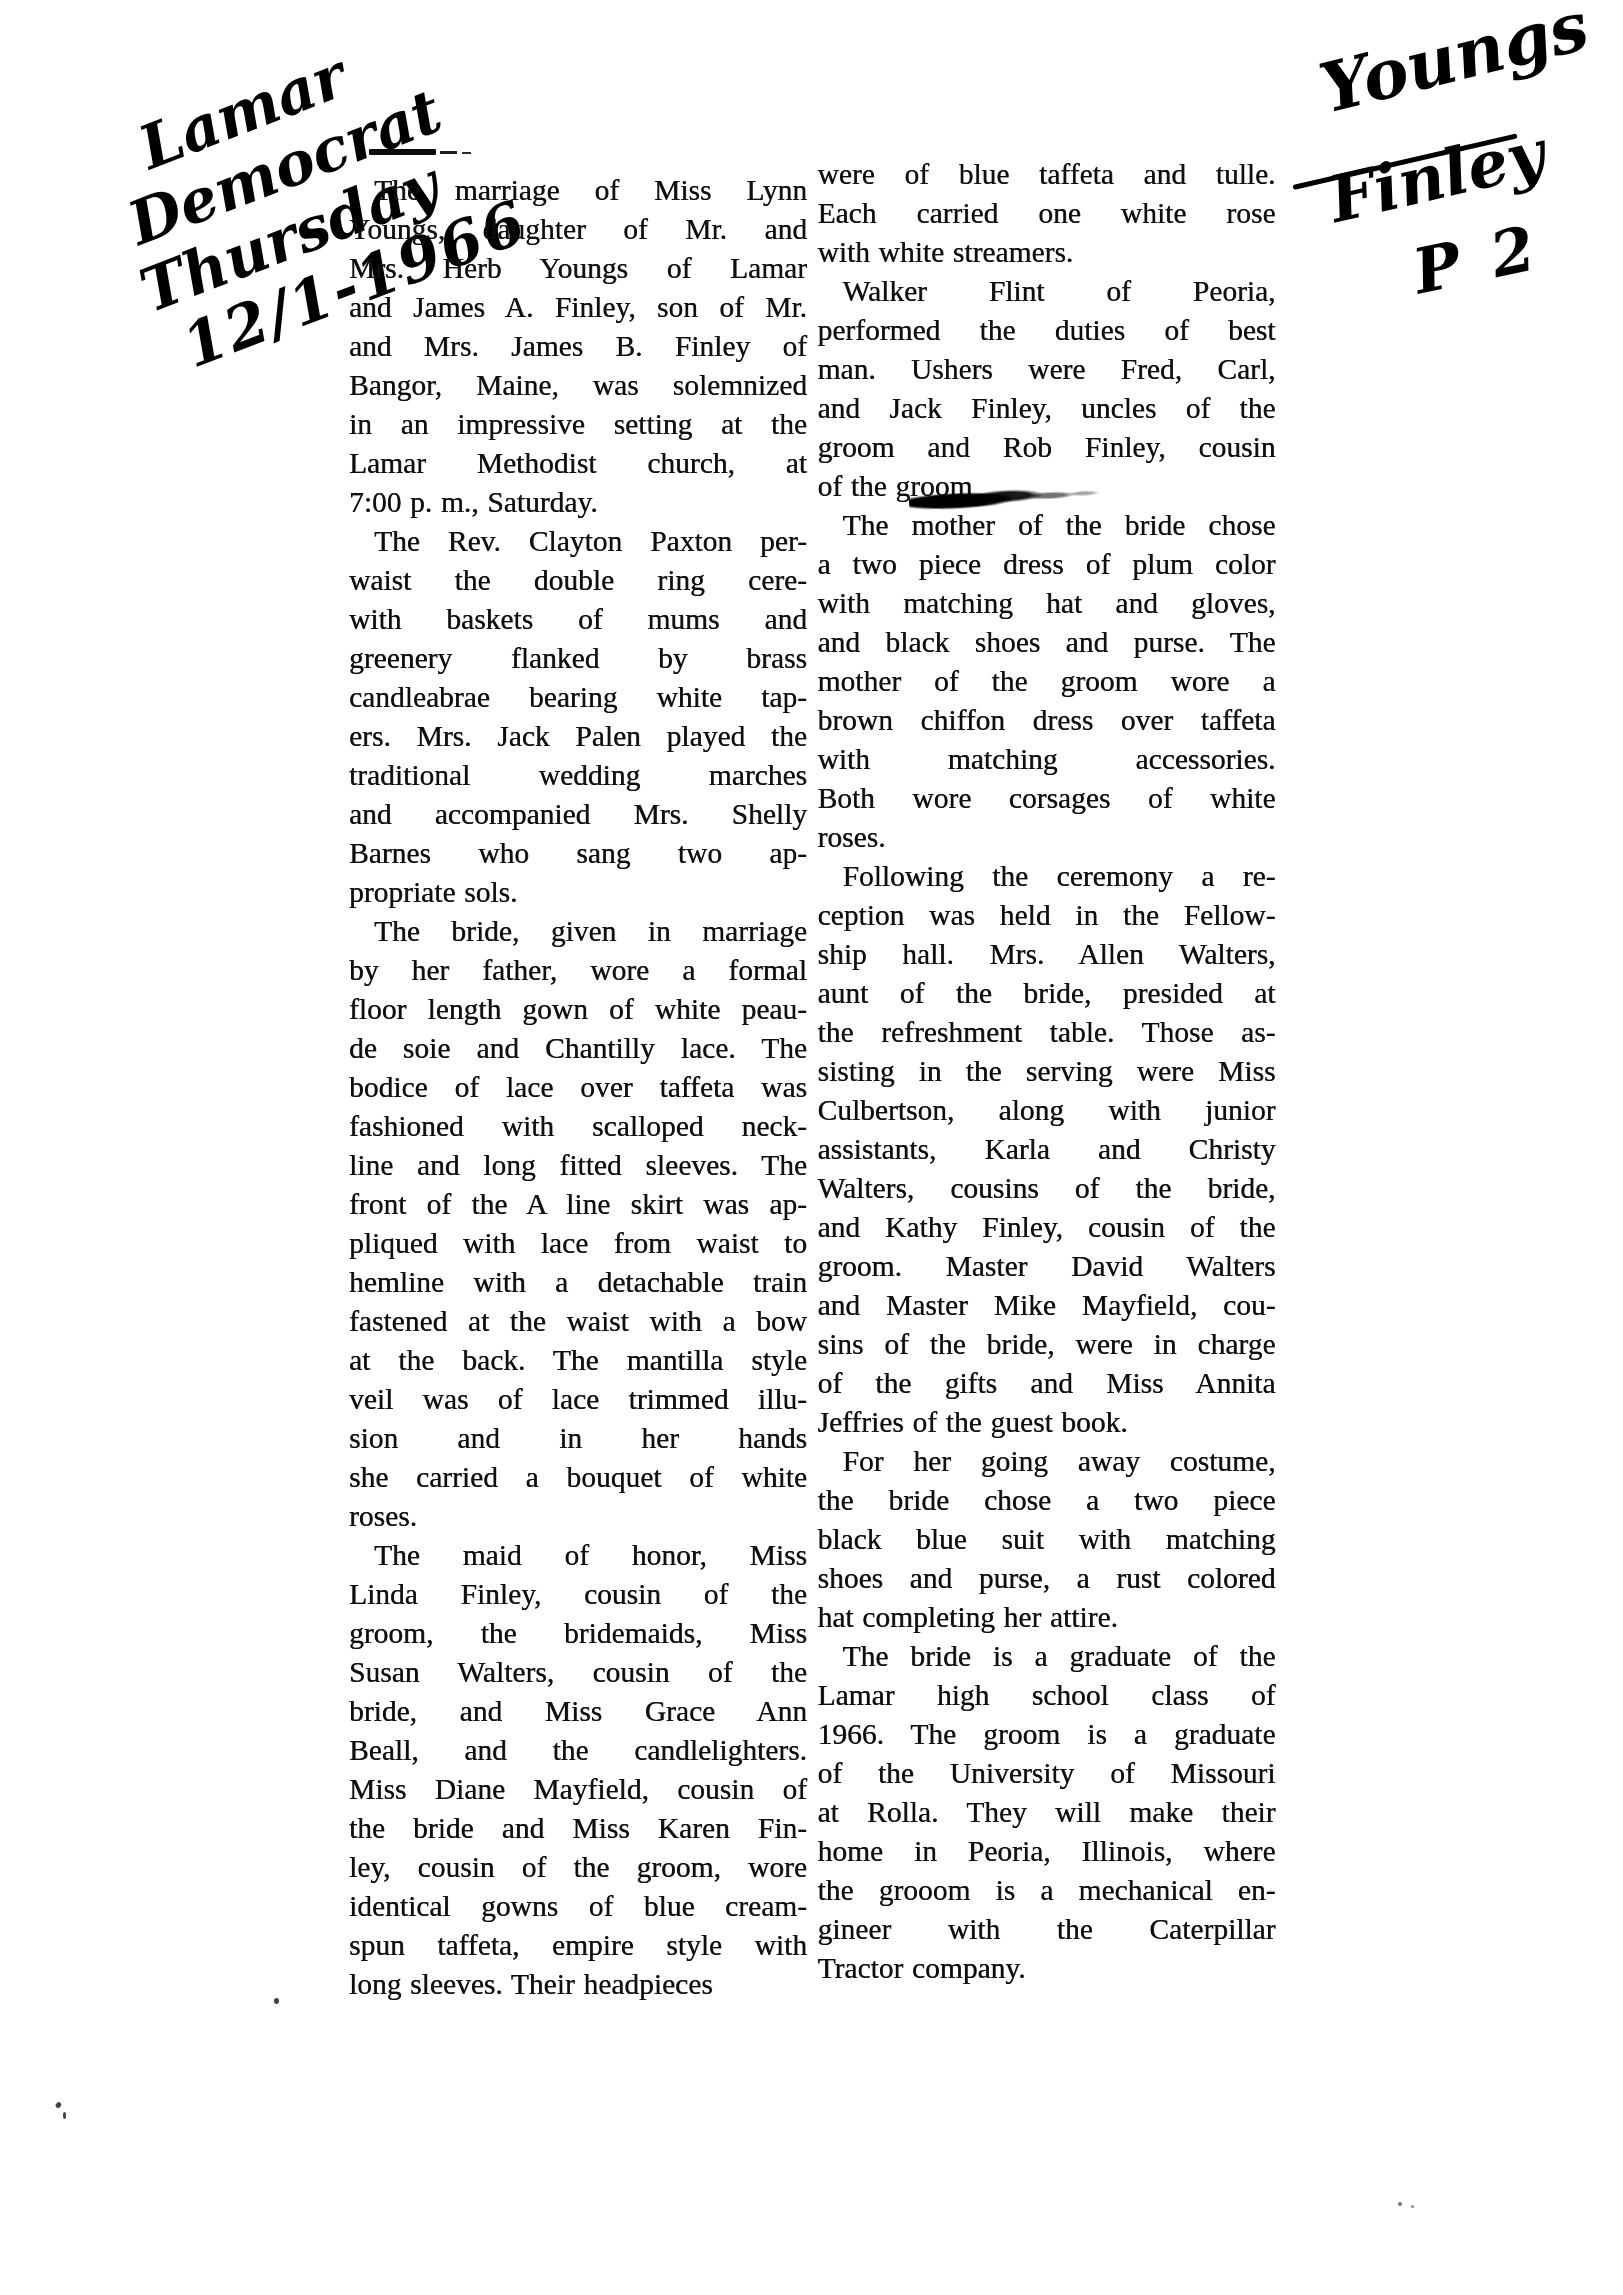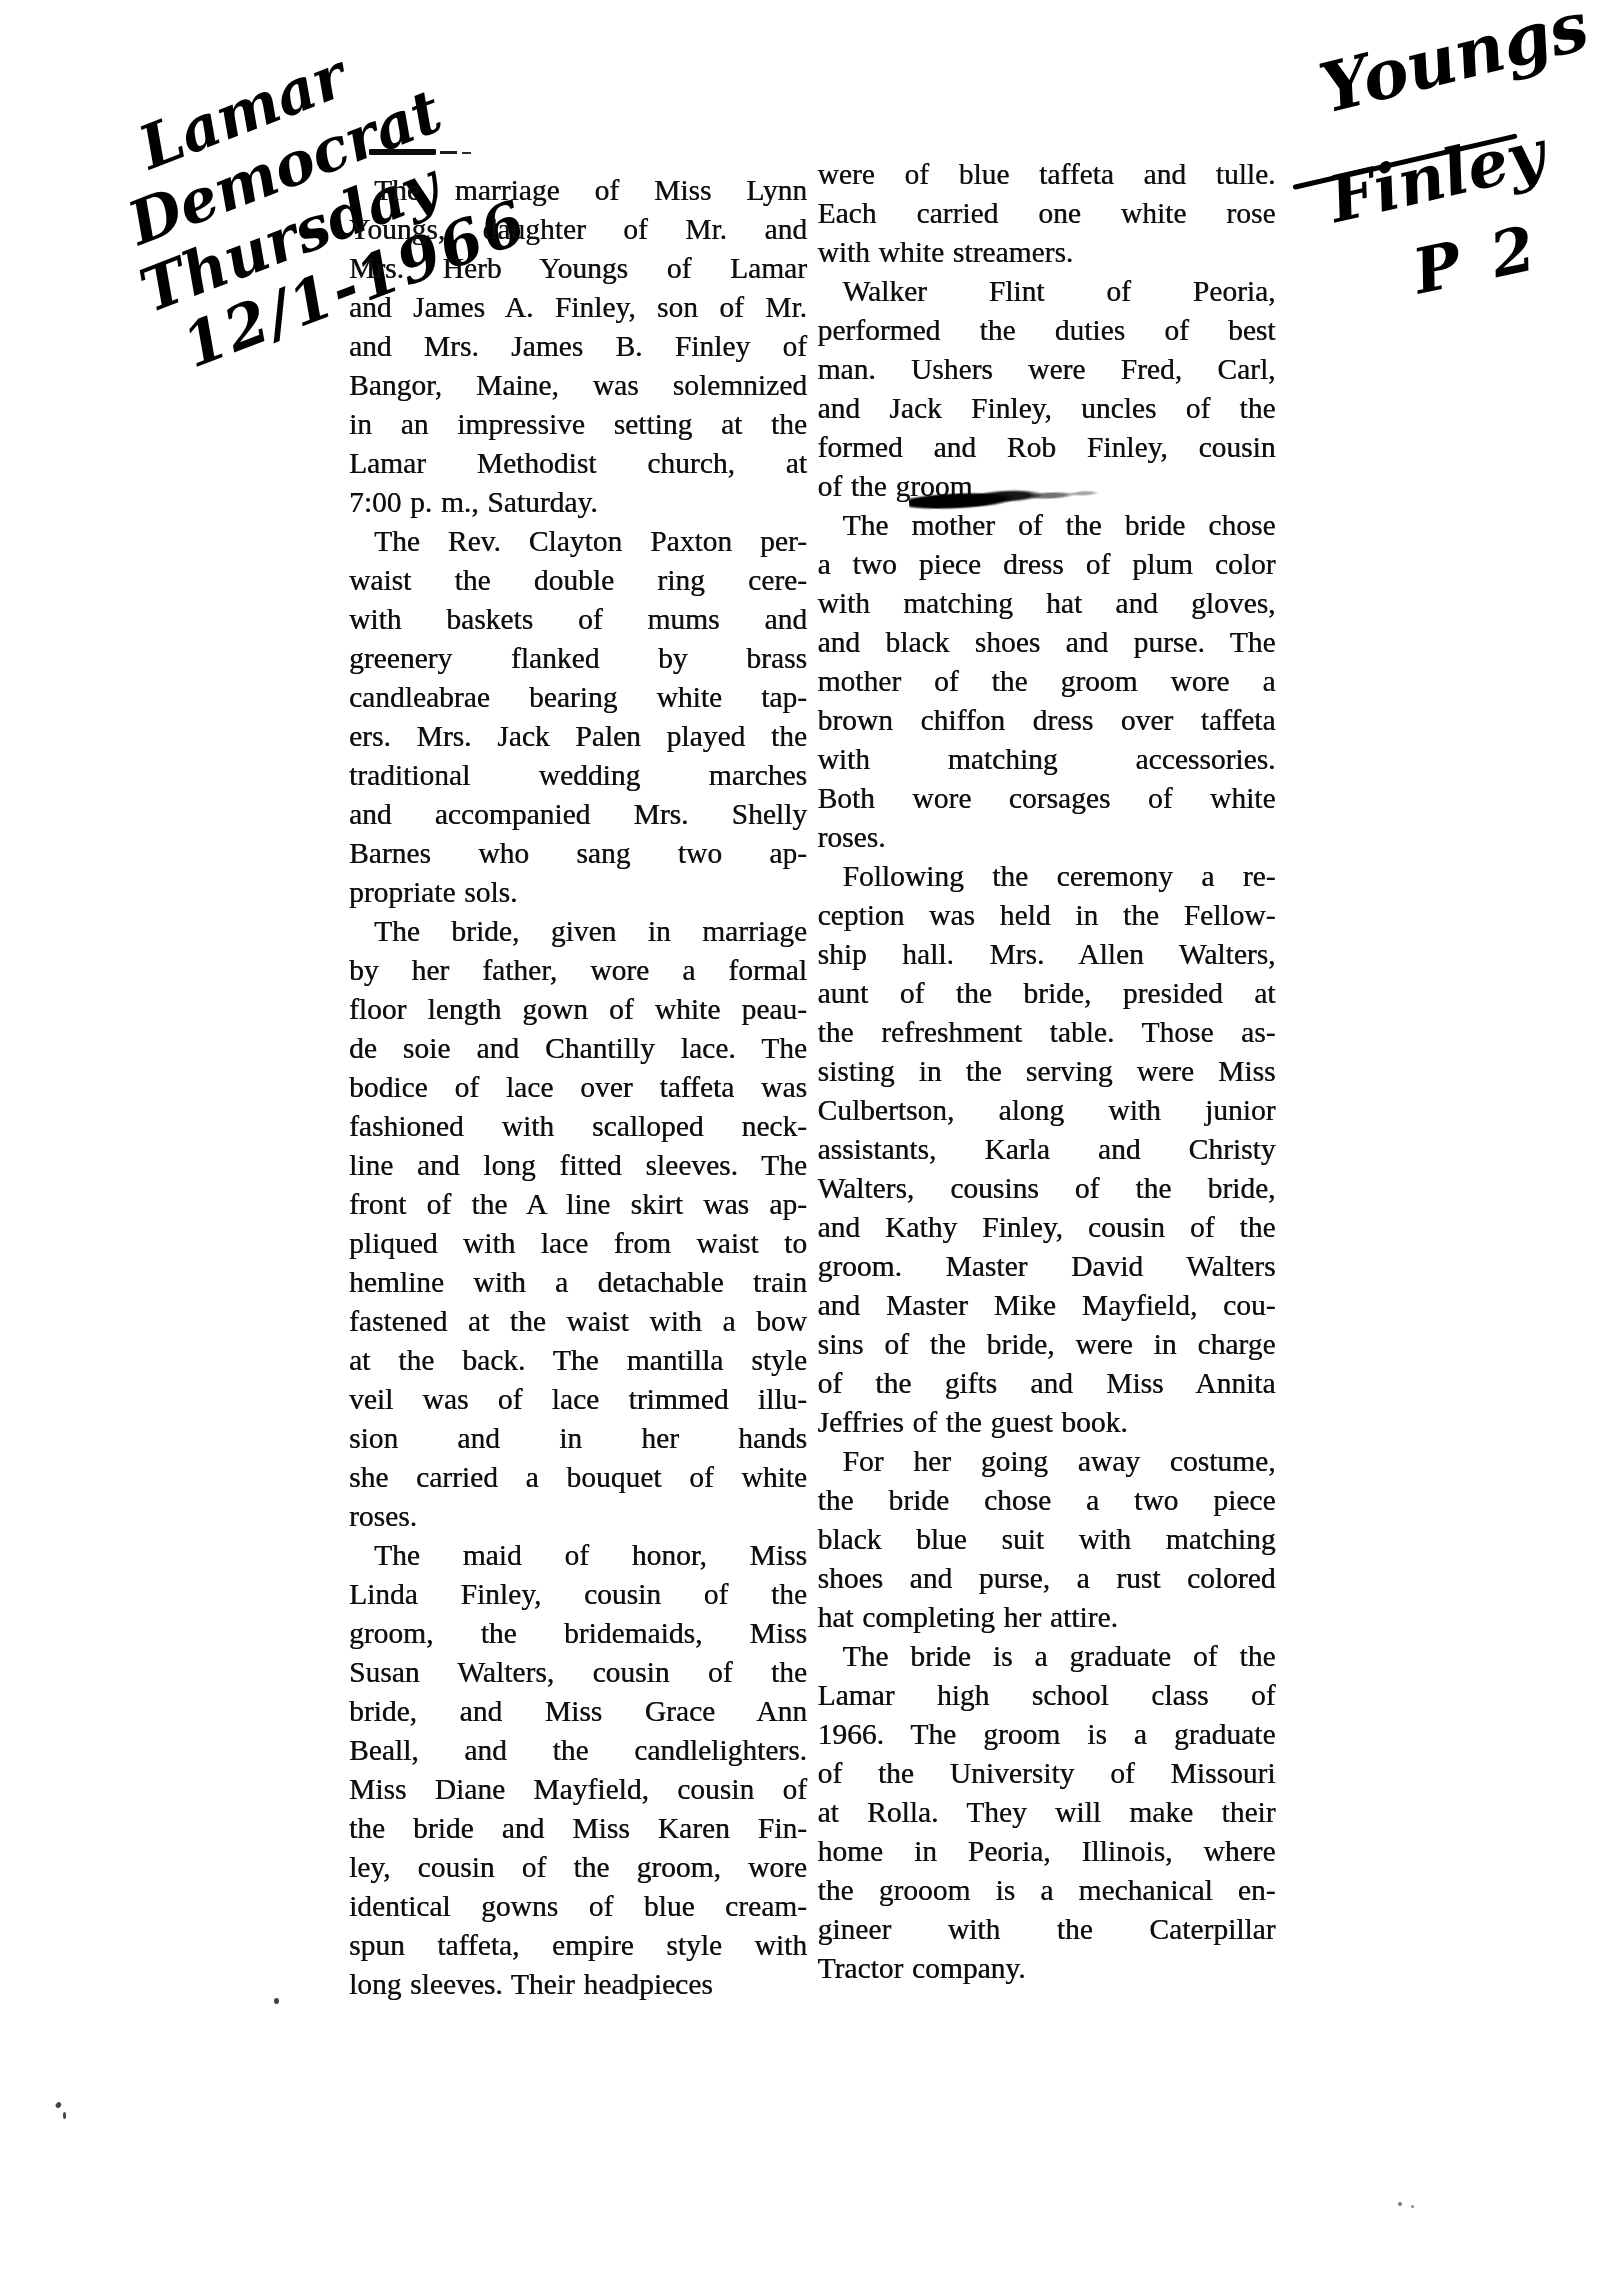--- a/index.html
+++ b/index.html
@@ -154,21 +154,21 @@
         <div class="para">
           <div class="line">were of blue taffeta and tulle.</div>
           <div class="line">Each carried one white rose</div>
           <div class="line last">with white streamers.</div>
         </div>
         <div class="para">
           <div class="line indent">Walker Flint of Peoria,</div>
           <div class="line">performed the duties of best</div>
           <div class="line">man. Ushers were Fred, Carl,</div>
           <div class="line">and Jack Finley, uncles of the</div>
-          <div class="line">formed and Rob Finley, cousin</div>
+          <div class="line">groom and Rob Finley, cousin</div>
           <div class="line last">of the groom</div>
         </div>
         <div class="para">
           <div class="line indent">The mother of the bride chose</div>
           <div class="line">a two piece dress of plum color</div>
           <div class="line">with matching hat and gloves,</div>
           <div class="line">and black shoes and purse. The</div>
           <div class="line">mother of the groom wore a</div>
           <div class="line">brown chiffon dress over taffeta</div>
           <div class="line">with matching accessories.</div>

